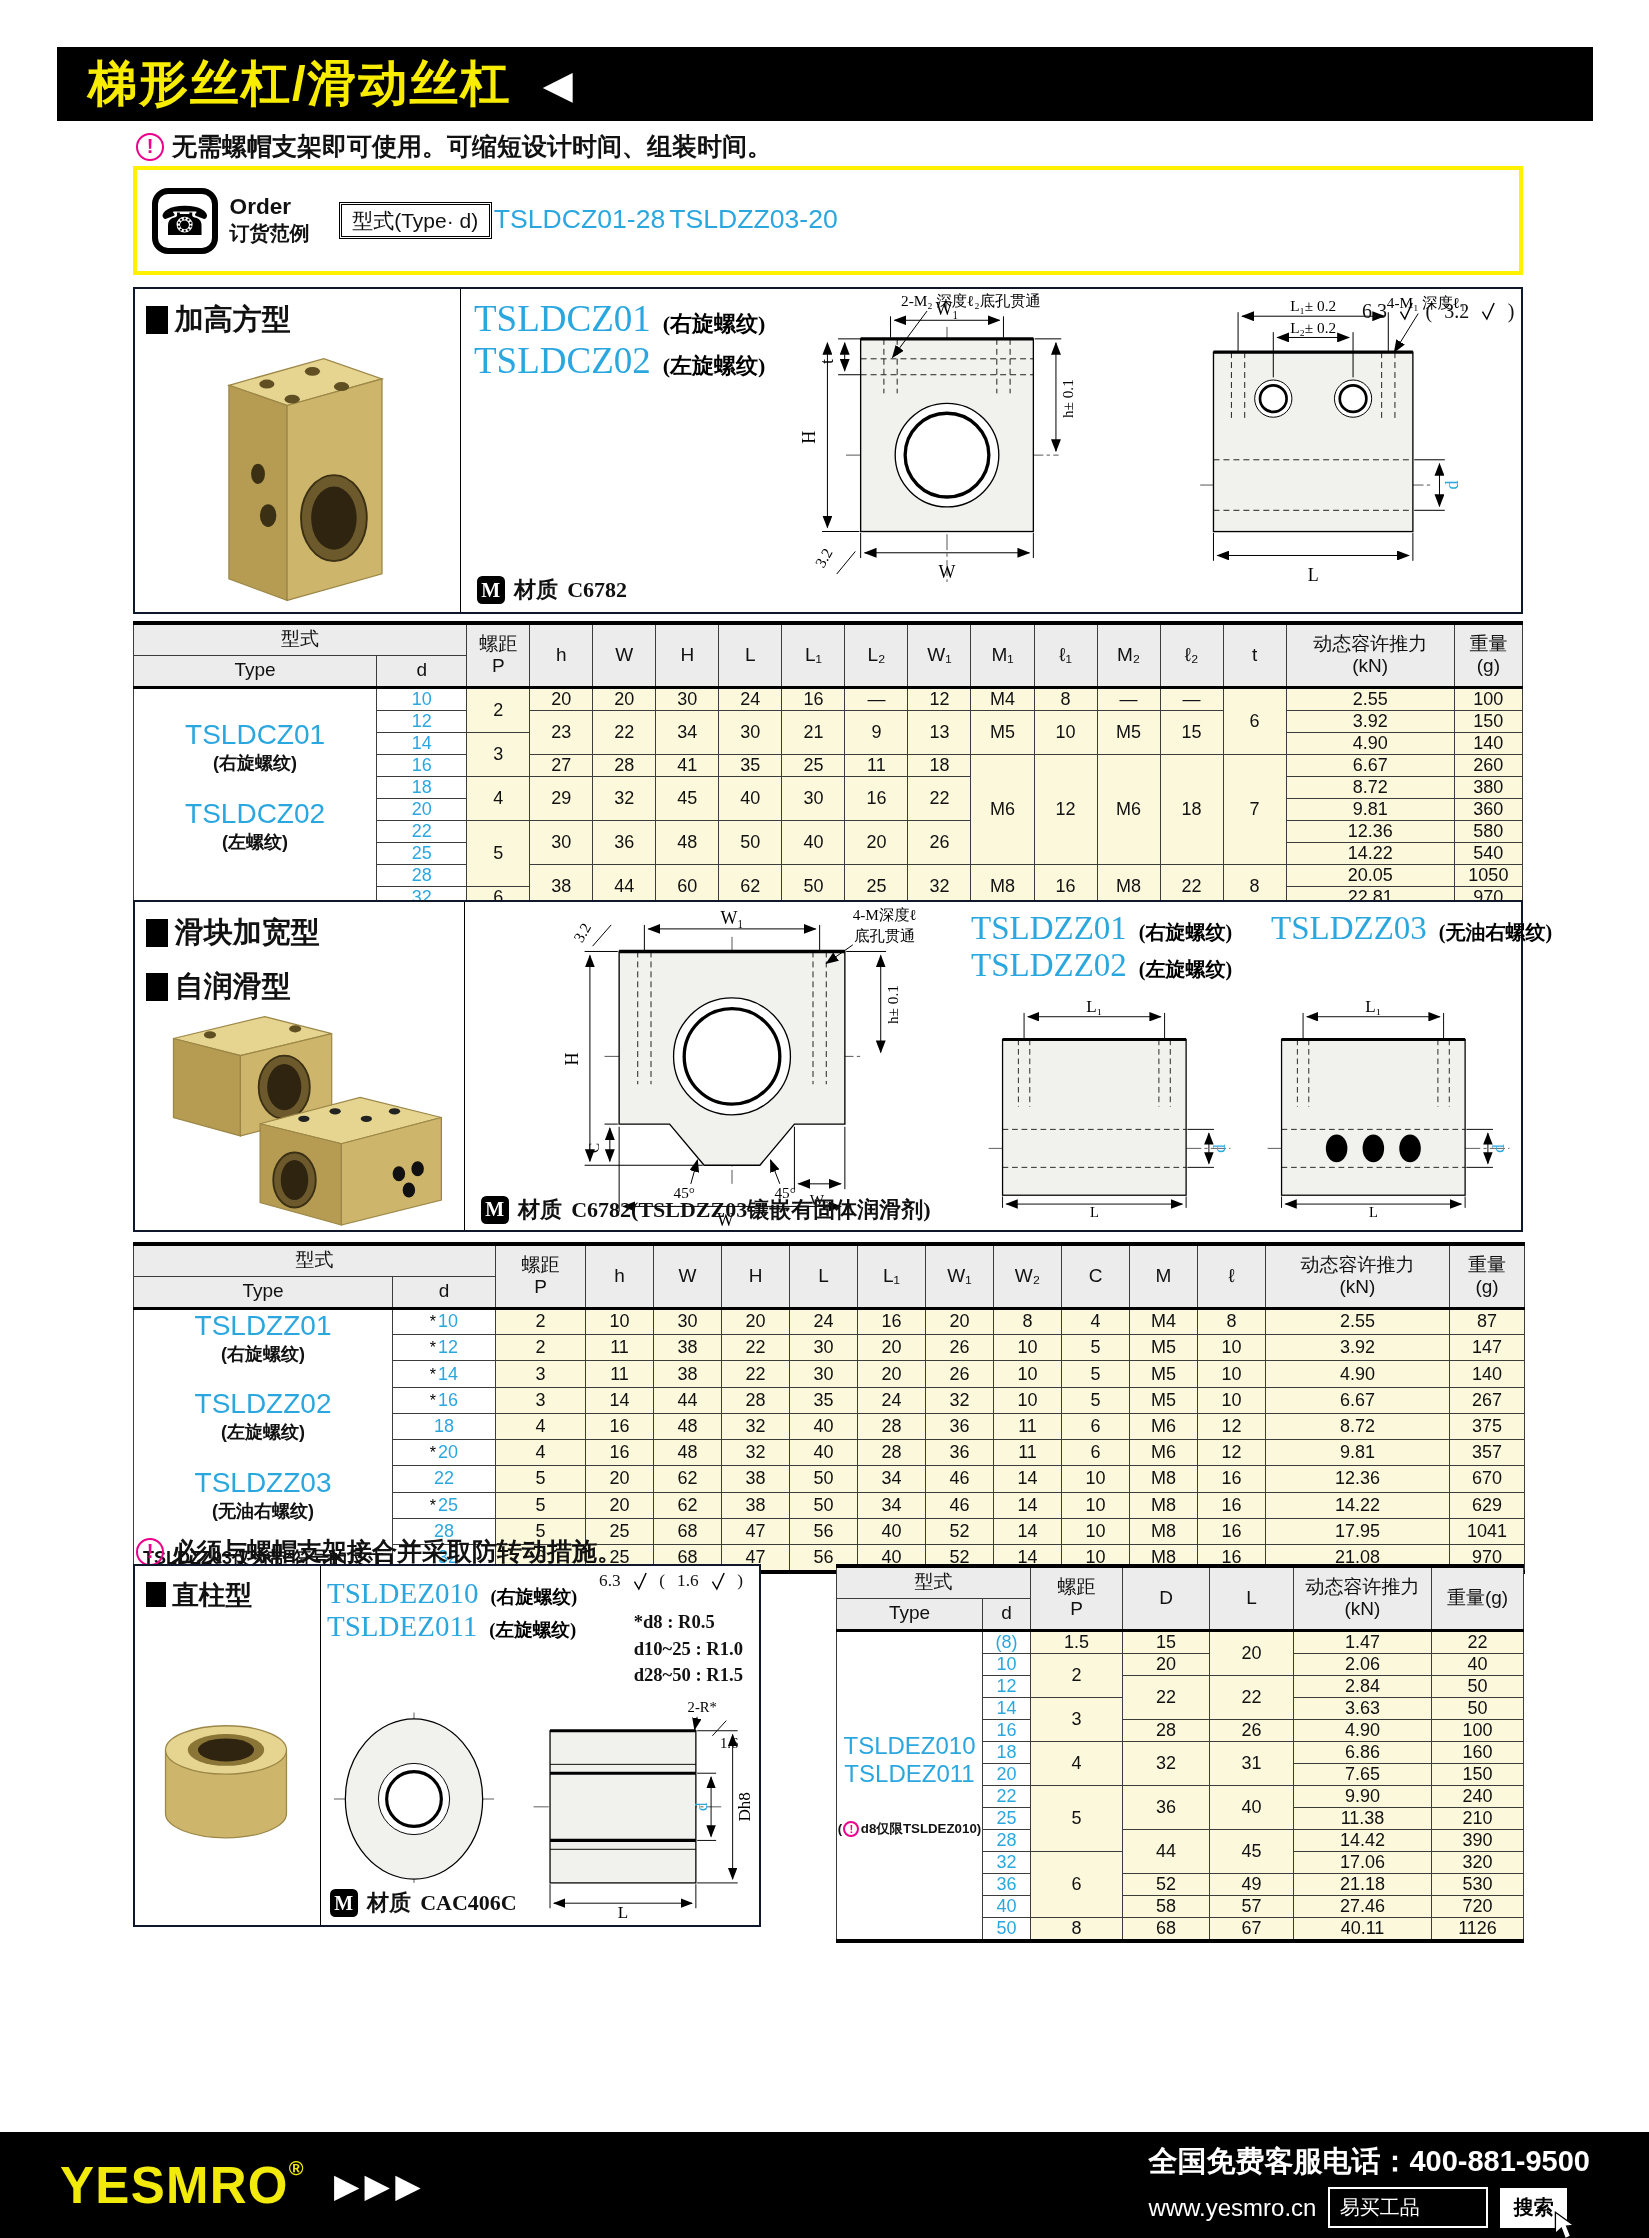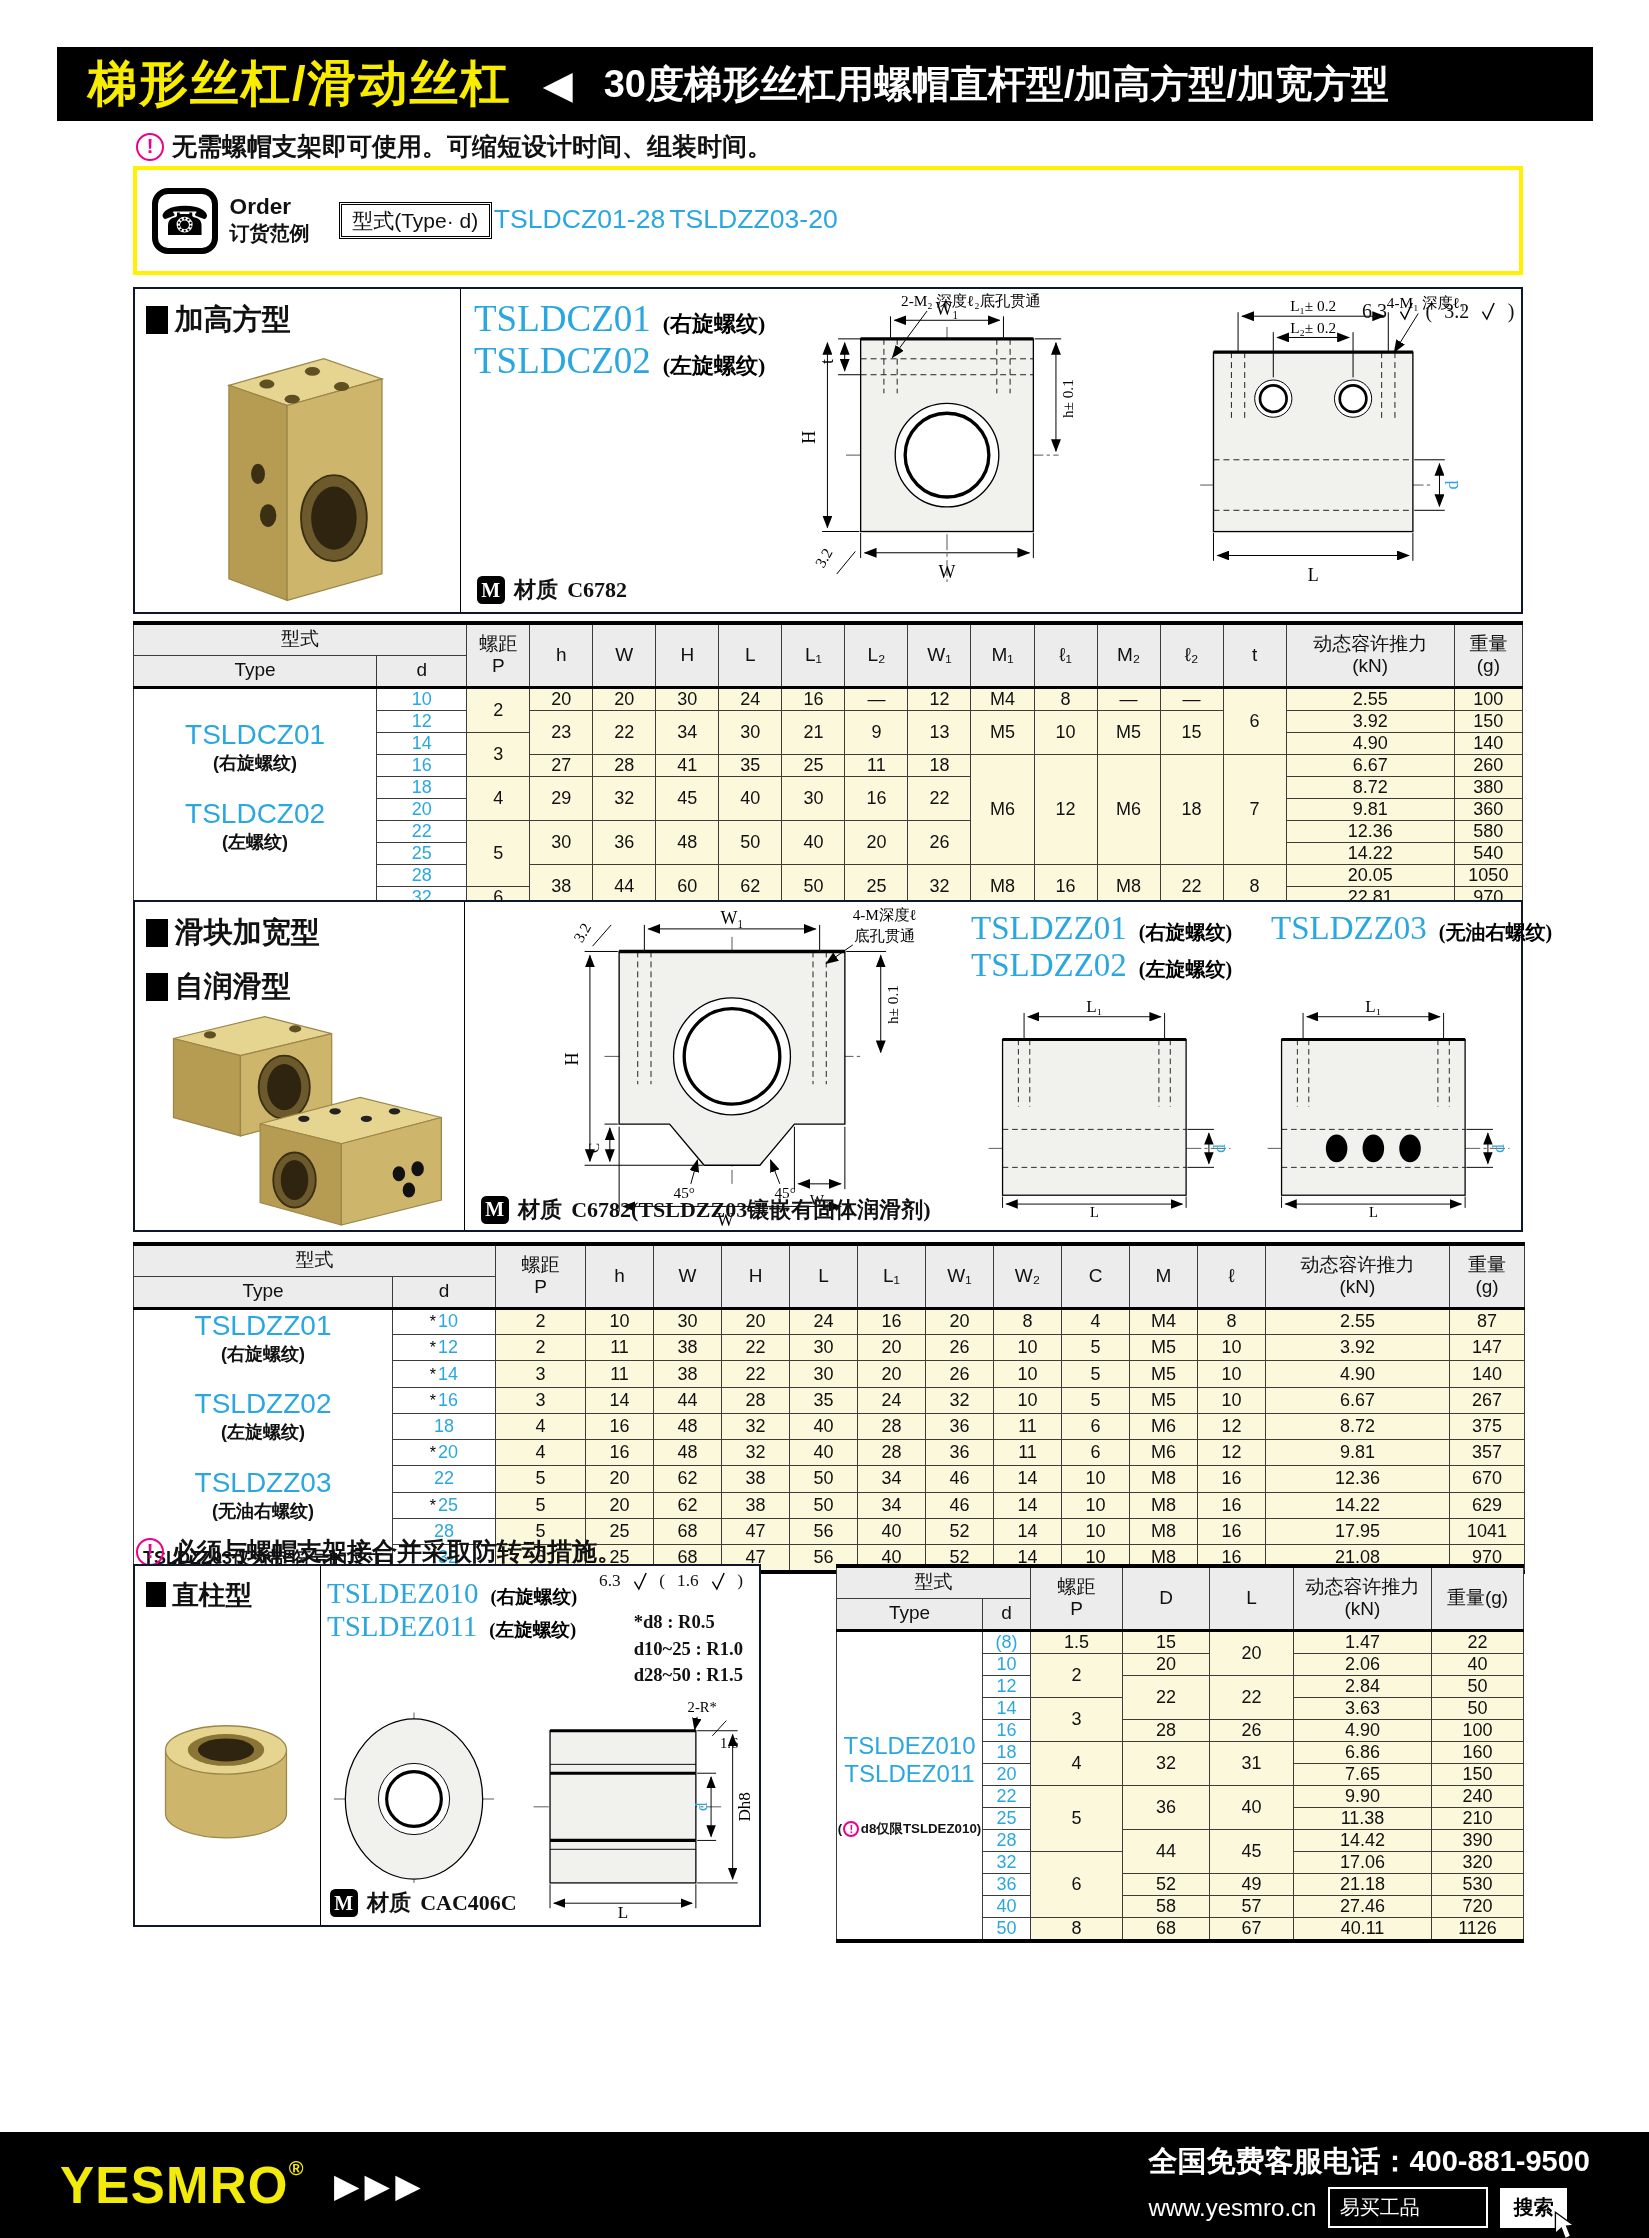--- a/index.html
+++ b/index.html
@@ -111,21 +111,20 @@
       <path d="M0,0 L13,5 L0,10 z" fill="#000"></path>
     </marker>
   </defs>
 </svg>
 
 <div class="page">
 
   <div class="hdr">
     <span class="hdr-title">梯形丝杠/滑动丝杠</span>
     <span class="hdr-arrow">◀</span>
-    <span class="hdr-sub">30度梯形丝杠用螺帽直杆型/加高方型/加宽方型</span>
   </div>
 
   <div class="note" style="left:136px;top:130px;">
     <span class="bang">!</span>
     <span>无需螺帽支架即可使用。可缩短设计时间、组装时间。</span>
   </div>
 
   <div class="order-box">
     <div class="phone-badge">☎</div>
     <div class="order-labels">

